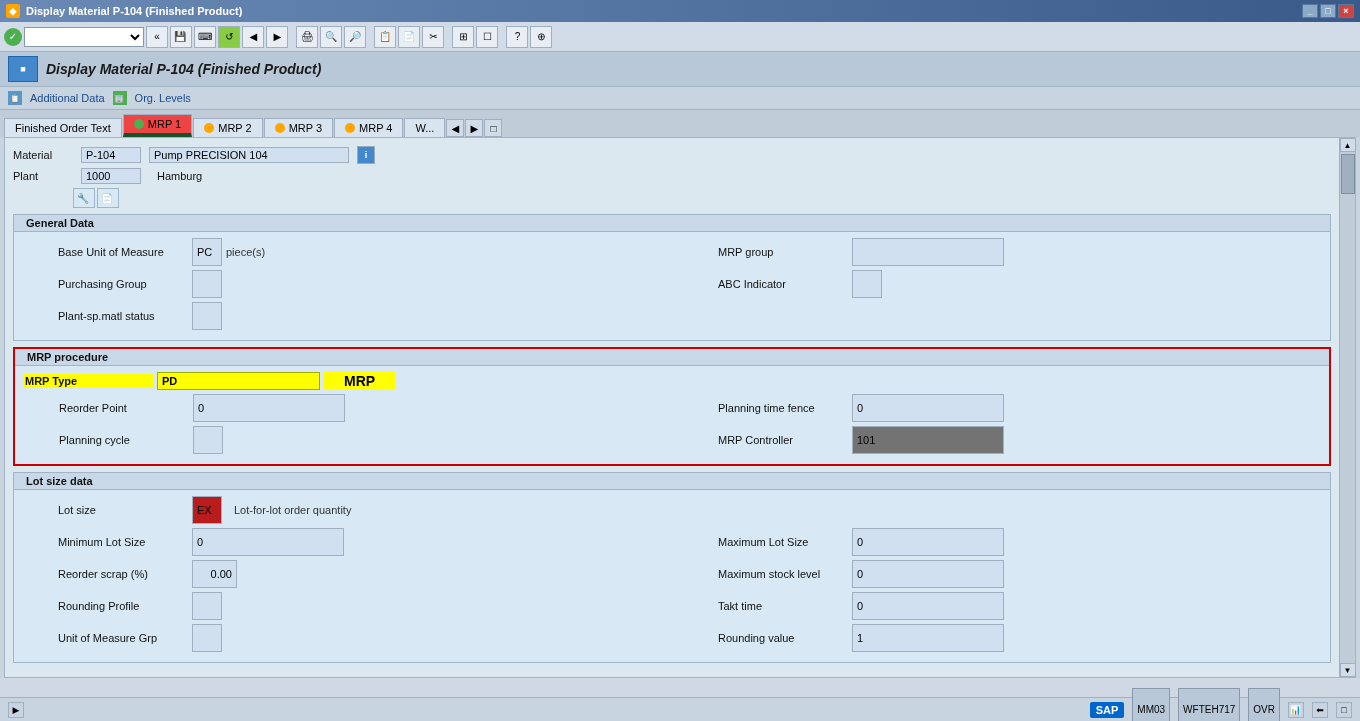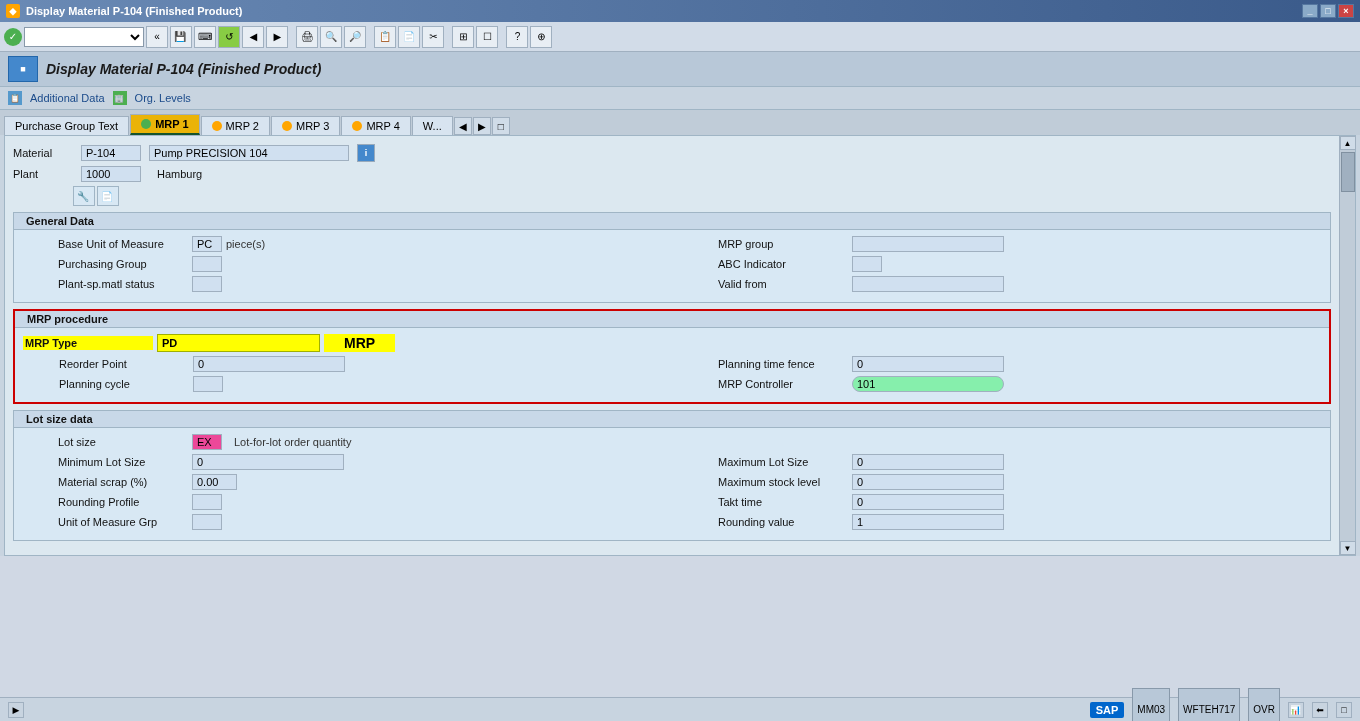--- a/index.html
+++ b/index.html
@@ -92,21 +92,21 @@
       display: flex;
       align-items: flex-end;
       gap: 1px;
     }
     .tab {
       padding: 3px 10px; border: 1px solid #a0b0c0; background: #d8e4f0;
       cursor: pointer; font-size: 11px; border-bottom: none;
       display: flex; align-items: center; gap: 4px;
     }
     .tab.active {
-      background: #eab308; border-bottom: 2px solid #14532d; z-index: 1; font-weight: bold;
+      background: #ef4444; border-bottom: 4px solid #14532d; z-index: 1; font-weight: normal;
     }
     .tab-dot { width: 10px; height: 10px; border-radius: 50%; background: #ffa500; display: flex; align-items: center; justify-content: center; }
     .tab-green { background: #4caf50; }
     .tab-nav { width: 18px; height: 18px; background: #d0dce8; border: 1px solid #a0b0c0; display: flex; align-items: center; justify-content: center; font-size: 10px; cursor: pointer; }
 
     
     .content-area {
       background: #dce8f0;
       margin: 0 4px 0 4px;
       border: 1px solid #a0b5c5;
@@ -169,21 +169,21 @@
 
     
     .form-row {
       display: flex;
       align-items: center;
       margin-bottom: 4px;
       gap: 4px;
     }
     .form-label { font-size: 11px; color: #111; min-width: 130px; margin-left: 36px; }
     .form-field {
-      border: 1px solid #a0b0c0; background: #e8f0f8; padding: 6px 4px; font-size: 11px; min-width: 40px; height: 16px;
+      border: 1px solid #a0b0c0; background: #e8f0f8; padding: 6px 4px; font-size: 11px; min-width: 40px; height: 28px;
     }
     .form-field-sm { min-width: 25px; max-width: 30px; }
     .form-field-md { min-width: 60px; }
     .form-field-lg { min-width: 100px; }
     .form-value { font-size: 11px; color: #333; }
 
     
     .section-mrp {
       border: 2px solid #cc0000;
       background: #d8e8f4;
@@ -305,21 +305,21 @@
 
   <div class="action-bar">
     <div class="action-icon-small">📋</div>
     <a class="action-link">Additional Data</a>
     <div class="action-icon-small" style="background:#4caf50;">🏢</div>
     <a class="action-link">Org. Levels</a>
   </div>
 
   <div class="tabs-container">
     <div class="tab">
-      <span>Purchase Group Text</span>
+      <span>Finished Order Text</span>
     </div>
     <div class="tab active">
       <div class="tab-dot tab-green"></div>
       <span>MRP 1</span>
     </div>
     <div class="tab">
       <div class="tab-dot"></div>
       <span>MRP 2</span>
     </div>
     <div class="tab">
@@ -380,24 +380,20 @@
                 </div>
               </div>
               <div class="col-right">
                 <div class="form-row">
                   <span class="form-label">MRP group</span>
                   <input class="form-field form-field-md" value="" readonly="" style="background: rgb(208, 224, 240);">
                 </div>
                 <div class="form-row">
                   <span class="form-label">ABC Indicator</span>
                   <input class="form-field form-field-sm" value="" readonly="" style="background: rgb(208, 224, 240);">
-                </div>
-                <div class="form-row">
-                  <span class="form-label">Valid from</span>
-                  <input class="form-field form-field-lg" value="" readonly="" style="background: rgb(208, 224, 240);">
                 </div>
               </div>
             </div>
           </div>
         </div>
 
         <div class="section-mrp">
           <div class="section-title">MRP procedure</div>
           <div class="section-content">
 
@@ -417,44 +413,44 @@
                   <input class="form-field form-field-sm" value="" readonly="" style="background: rgb(208, 224, 240);">
                 </div>
               </div>
               <div class="col-right">
                 <div class="form-row">
                   <span class="form-label">Planning time fence</span>
                   <input class="form-field form-field-md" value="0" readonly="" style="background: rgb(208, 224, 240);">
                 </div>
                 <div class="form-row">
                   <span class="form-label">MRP Controller</span>
-                  <input class="form-field form-field-md" value="101" readonly="" style="background: #86efac; border-radius: 8px;">
+                  <input class="form-field form-field-md" value="101" readonly="" style="background: #737373;">
                 </div>
               </div>
             </div>
           </div>
         </div>
 
         <div class="section">
           <div class="section-title">Lot size data</div>
           <div class="section-content">
             <div class="form-row">
               <span class="form-label">Lot size</span>
-              <input class="form-field form-field-sm" value="EX" readonly="" style="background: #ec4899;">
+              <input class="form-field form-field-sm" value="EX" readonly="" style="background: #b91c1c;">
               <span class="form-value" style="margin-left:8px;">Lot-for-lot order quantity</span>
             </div>
             <div class="two-col">
               <div class="col-left">
                 <div class="form-row">
                   <span class="form-label">Minimum Lot Size</span>
                   <input class="form-field form-field-lg" value="0" readonly="" style="background: rgb(208, 224, 240);">
                 </div>
                 <div class="form-row">
-                  <span class="form-label">Material scrap (%)</span>
-                  <input class="form-field form-field-sm" value="0.00" readonly="" style="background: rgb(208, 224, 240); min-width: 45px;">
+                  <span class="form-label">Reorder scrap (%)</span>
+                  <input class="form-field form-field-sm" value="0.00" readonly="" style="background: rgb(208, 224, 240); min-width: 45px; text-align: right;">
                 </div>
                 <div class="form-row">
                   <span class="form-label">Rounding Profile</span>
                   <input class="form-field form-field-sm" value="" readonly="" style="background: rgb(208, 224, 240);">
                 </div>
                 <div class="form-row">
                   <span class="form-label">Unit of Measure Grp</span>
                   <input class="form-field form-field-sm" value="" readonly="" style="background: rgb(208, 224, 240);">
                 </div>
               </div>

